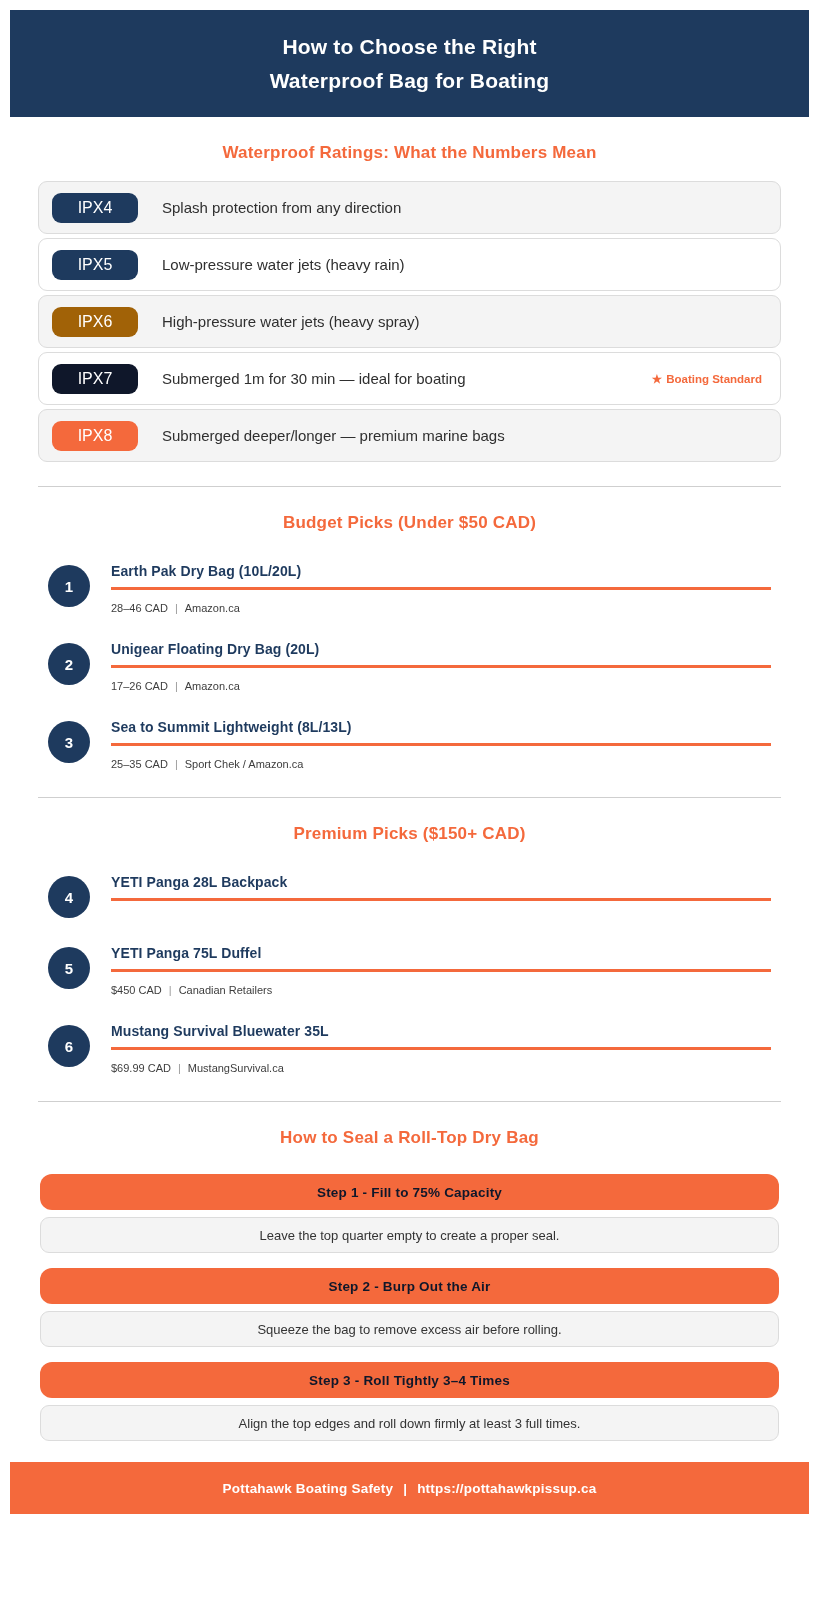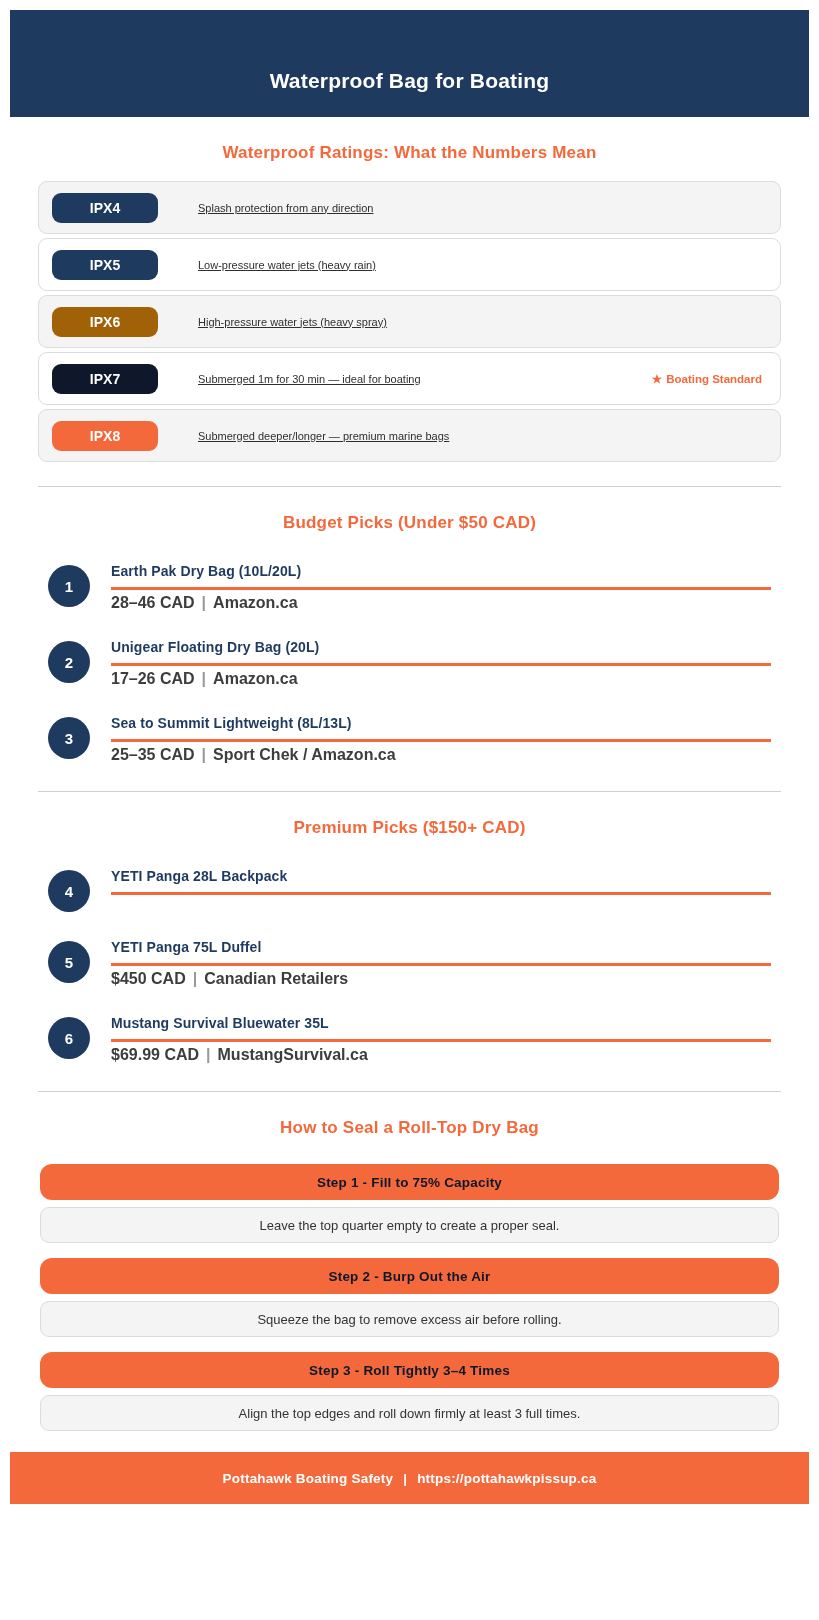--- a/index.html
+++ b/index.html
@@ -26,45 +26,45 @@
     font-size:17px;font-weight:bold;letter-spacing:.2px;
   }
   
   .ratings-list{margin:18px 38px 0;}
   .rating-row{
     height:53px;margin-bottom:4px;border:1px solid var(--row-border);border-radius:9px;
     display:flex;align-items:center;padding:0 18px 0 13px;background:#ffffff;
   }
   .rating-row:nth-child(odd){background:var(--row-bg);}
   .rating-badge{
-    width:106px;height:30px;border-radius:9px;background:var(--navy);
-    color:#ffffff;font-size:14px;font-weight:bold;
+    width:86px;height:30px;border-radius:9px;background:var(--navy);
+    color:#ffffff;font-size:16px;font-weight:normal;
     display:flex;align-items:center;justify-content:center;flex:0 0 auto;
   }
-  .rating-desc{margin-left:40px;font-size:11px;color:var(--text);flex:1 1 auto;text-decoration:underline;}
+  .rating-desc{margin-left:24px;font-size:15px;color:var(--text);flex:1 1 auto;}
   .rating-note{
     color:var(--orange);font-size:11.5px;font-weight:bold;white-space:nowrap;
     display:flex;align-items:center;gap:4px;
   }
   
   .divider{border:0;border-top:1px solid var(--divider);margin:24px 38px 0;}
   
   .picks-list{margin:30px 48px 0 48px;}
   .pick-item{display:flex;align-items:flex-start;margin-bottom:27px;}
   .pick-number{
     width:42px;height:42px;border-radius:50%;background:var(--navy);flex:0 0 auto;
     color:#ffffff;font-size:15px;font-weight:bold;
     display:flex;align-items:center;justify-content:center;margin-top:2px;
   }
   .pick-body{flex:1 1 auto;margin-left:21px;padding-right:0;}
   .pick-title{
     color:var(--navy);font-size:14px;font-weight:bold;letter-spacing:.1px;
     padding-bottom:8px;border-bottom:3px solid var(--orange);
   }
-  .pick-meta{margin-top:4px;font-size:16px;color:var(--muted);font-weight:bold;}
+  .pick-meta{margin-top:12px;font-size:11px;color:var(--muted);}
   .pick-meta .sep{color:var(--sep);margin:0 7px;}
   
   .steps-list{margin:26px 40px 0;}
   .step-bar{
     height:36px;border-radius:12px;background:var(--orange);
     display:flex;align-items:center;justify-content:center;
     color:#0f172a;font-size:13.5px;font-weight:bold;letter-spacing:.2px;
   }
   .step-desc{
     margin-top:7px;height:36px;border-radius:9px;background:var(--row-bg);
@@ -79,21 +79,21 @@
     display:flex;align-items:center;justify-content:center;
     color:#ffffff;font-size:13.5px;font-weight:bold;letter-spacing:.2px;
   }
   .footer .sep{margin:0 10px;font-weight:bold;}
 </style>
 </head>
 <body>
 
 <header class="header">
   <h1>
-    <br>
+    <span>How to Choose the Right</span><br>
     <span>Waterproof Bag for Boating</span>
   </h1>
 </header>
 
 <section>
   <h2 class="section-heading">Waterproof Ratings: What the Numbers Mean</h2>
   <div class="ratings-list">
     <div class="rating-row">
       <span class="rating-badge" style="background: rgb(30, 58, 94);">IPX4</span>
       <span class="rating-desc">Splash protection from any direction</span>

